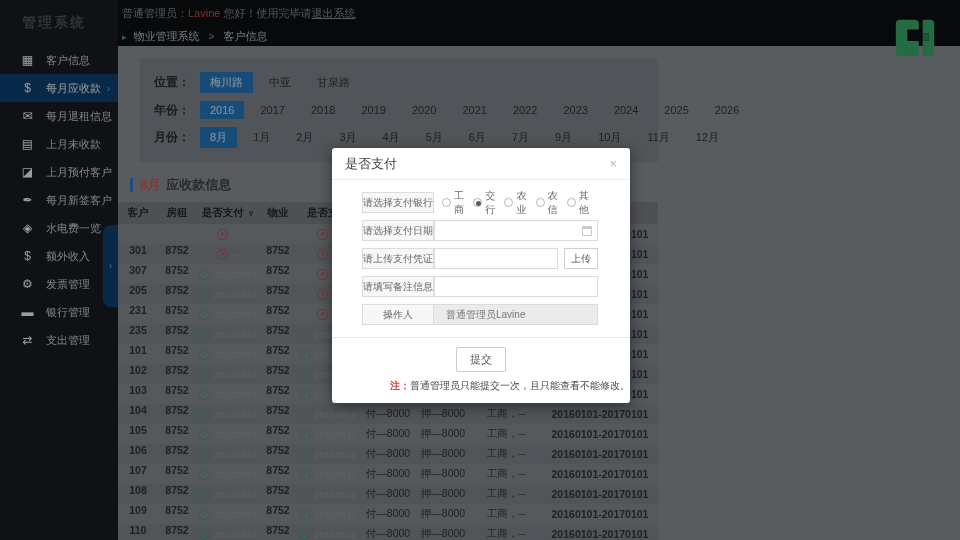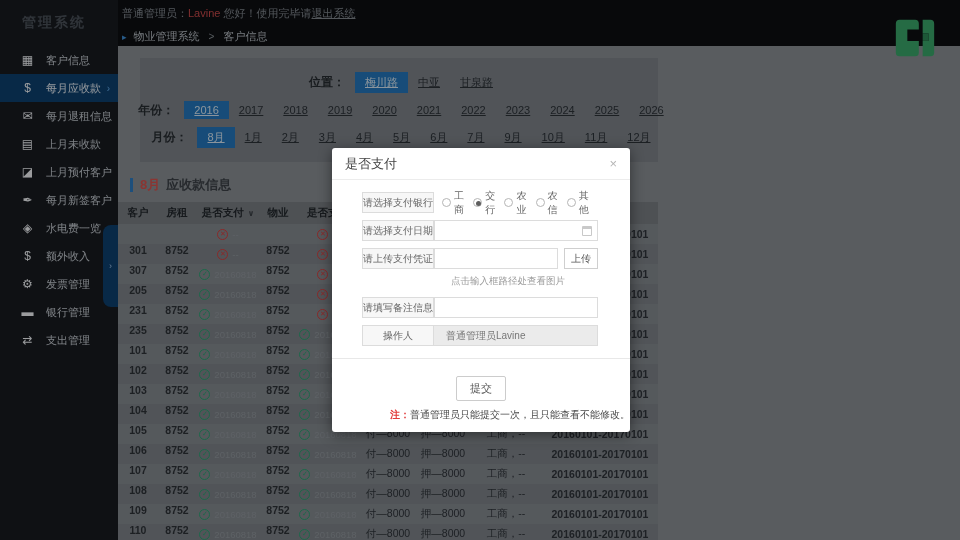--- a/index.html
+++ b/index.html
@@ -27,23 +27,23 @@
   .crumb-sep { color:#8a9097; margin:0 9px; font-size:10px; }
 
   
   .logo { position:absolute; right:12px; top:16px; display:flex; align-items:center; z-index:5; }
   .logo-mark { width:46px; height:46px; margin-right:10px; }
   .logo-text .cn { font-size:27px; font-weight:bold; color:#15181d; letter-spacing:4px; line-height:1; white-space:nowrap; }
   .logo-text .en { font-size:8px; color:#747b83; letter-spacing:4.5px; margin-top:4px; white-space:nowrap; }
 
   
   .filter-panel { margin:12px 0 0 22px; width:518px; background:#7f848a; padding:6px 0 6px 14px; }
-  .filter-row { display:flex; align-items:center; margin:8px 0;justify-content:center; }
+  .filter-row { display:flex; align-items:center; margin:8px 0; }
   .filter-label { font-size:12px; font-weight:bold; color:#272c31; width:46px; flex-shrink:0; }
-  .chip { font-size:11px; color:#2c3238; padding:3px 10px; cursor:pointer; white-space:nowrap;text-decoration:underline; }
+  .chip { font-size:11px; color:#2c3238; padding:3px 10px; margin-right:6px; cursor:pointer; white-space:nowrap; }
   .chip.active { background:#2478bd; color:#d9e8f4; }
 
   
   .table-area { margin-top:14px; }
   .table-title { margin:0 0 8px 12px; font-size:13px; font-weight:bold; color:#3d4248; display:flex; align-items:center; }
   .title-bar { width:3px; height:14px; background:#2e7cc3; margin-right:7px; }
   .title-month { color:#d9534f; margin-right:6px; }
   .grid-table { width:540px; font-size:10.5px; }
   .g-header { display:flex; height:22px; background:#7a7f84; font-weight:bold; color:#23282d; align-items:center; }
   .g-body .g-row { display:flex; height:20px; align-items:center; color:#2f343a; background:#7f848a; }
@@ -69,21 +69,21 @@
   .radio-group { display:flex; align-items:center; margin-left:8px; flex:1; justify-content:space-between; }
   .radio-item { display:flex; align-items:center; cursor:pointer; color:#666; font-size:10px; }
   .radio { width:9px; height:9px; border:1px solid #b5b5b5; border-radius:50%; margin-right:3px; position:relative; flex-shrink:0; background:#fff; }
   .radio.checked::after { content:""; position:absolute; left:2px; top:2px; width:5px; height:5px; border-radius:50%; background:#5e5e5e; }
   .minput { flex:1; border:1px solid #dcdcdc; height:21px; position:relative; background:#fff; }
   .cal-icon { position:absolute; right:5px; top:5px; width:10px; height:10px; border:1px solid #c9c9c9; border-top-width:3px; border-radius:1px; }
   .upload-btn { width:34px; margin-left:6px; border:1px solid #cfcfcf; background:#fff; color:#555; font-size:10px; text-align:center; line-height:19px; cursor:pointer; flex-shrink:0; }
   .upload-hint { text-align:center; padding-left:56px; font-size:9.5px; color:#9a9a9a; margin:-1px 0 9px 0; }
   .readonly-val { flex:1; background:#ebebeb; border:1px solid #dcdcdc; border-left:none; color:#777; line-height:19px; padding-left:12px; font-size:10px; }
   .modal-footer { border-top:1px solid #e8e8e8; margin-top:12px; padding:9px 0 11px 0; }
-  .submit-btn { display:block; margin:8px auto 7px auto; padding:4px 13px; background:#fff; border:1px solid #cccccc; border-radius:2px; font-size:11px; color:#555; cursor:pointer; }
+  .submit-btn { display:block; margin:0 auto 7px auto; padding:4px 13px; background:#fff; border:1px solid #cccccc; border-radius:2px; font-size:11px; color:#555; cursor:pointer; }
   .note { text-align:right; font-size:10px; color:#4a4a4a; line-height:13px; }
   .note-prefix { color:#e23c3c; font-weight:bold; }
 </style>
 </head>
 <body>
 
 <div class="screen">
 
   <div class="sidebar">
     <div class="sidebar-title">管理系统</div>
@@ -531,21 +531,20 @@
         <div class="mlabel">请选择支付日期</div>
         <div class="minput">
             <span class="cal-icon"></span>
           </div>
       </div>
       <div class="mrow">
         <div class="mlabel">请上传支付凭证</div>
         <div class="minput"></div>
         <div class="upload-btn">上传</div>
       </div>
-      <div class="upload-hint">点击输入框路径处查看图片</div>
       <div class="mrow">
         <div class="mlabel">请填写备注信息</div>
         <div class="minput"></div>
       </div>
       <div class="mrow">
         <div class="mlabel">操作人</div>
         <div class="readonly-val">普通管理员Lavine</div>
       </div>
     </div>
     <div class="modal-footer">

